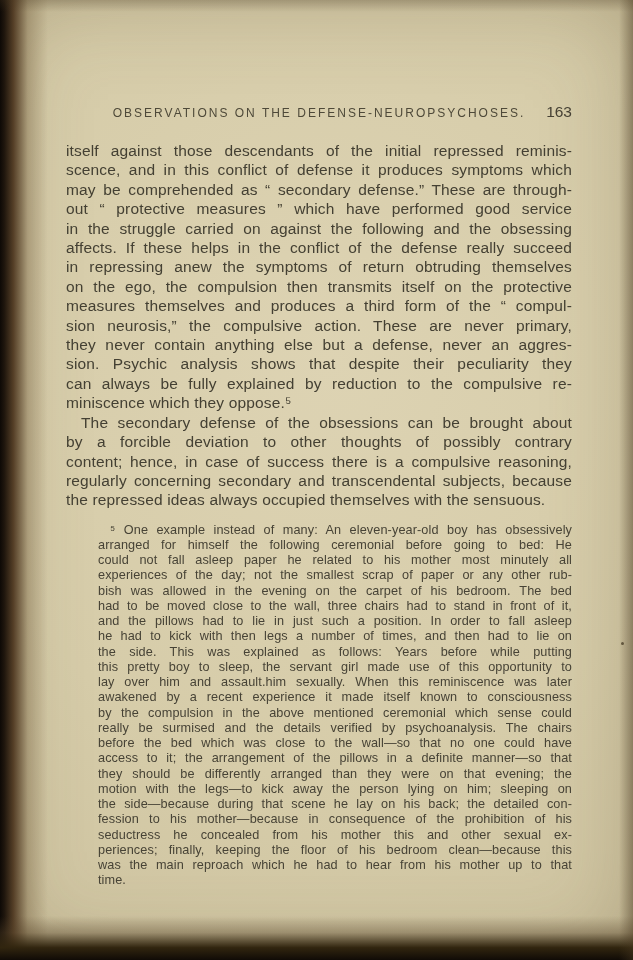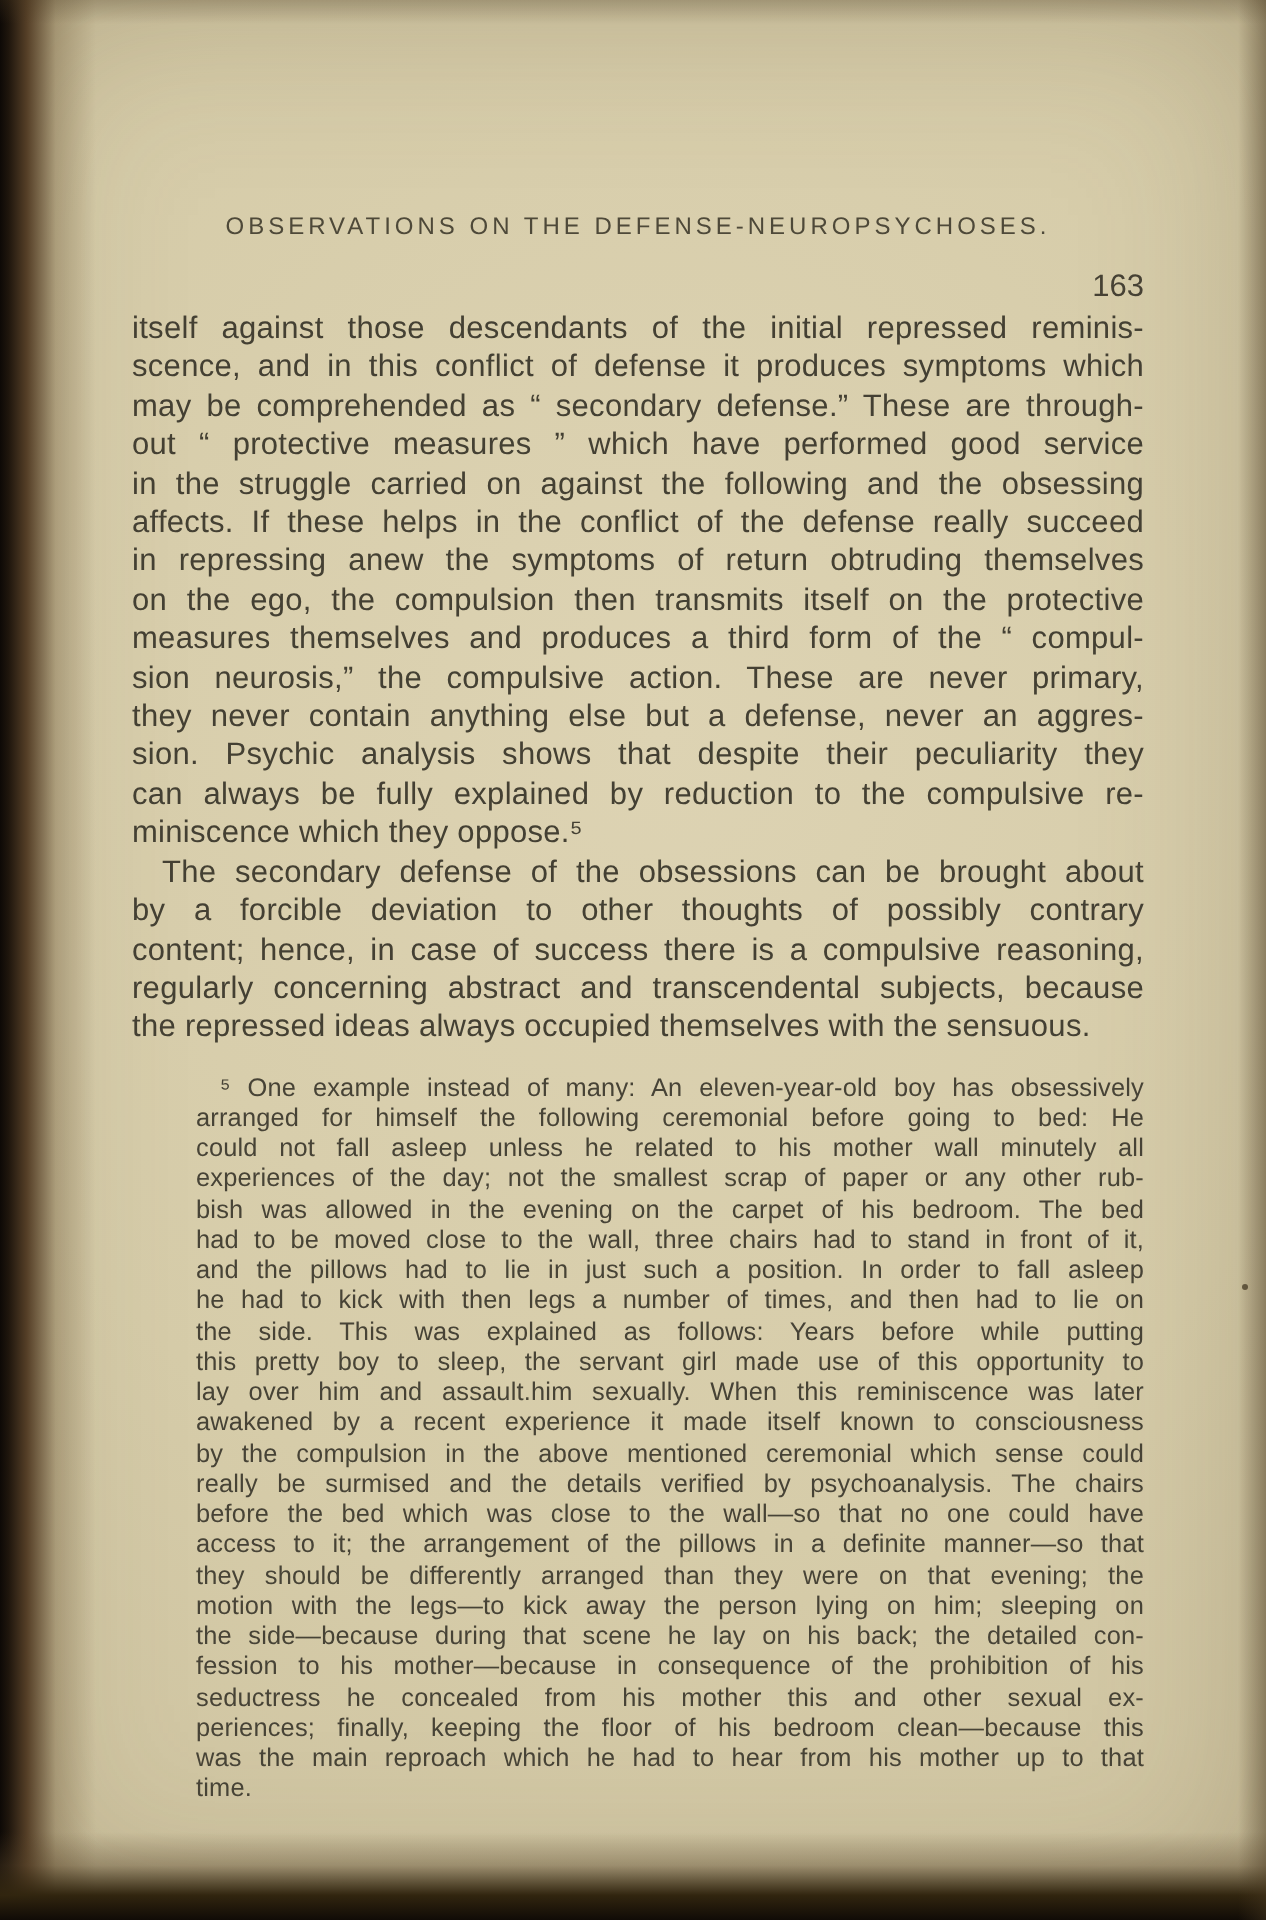--- a/index.html
+++ b/index.html
@@ -62,24 +62,23 @@
     letter-spacing: 2px;
     color: #4e4939;
     white-space: nowrap;
   }
   .page-number {
     position: absolute;
     right: 0;
     top: -3px;
     font-size: 15.5px;
     color: #464134;
-    margin-top: 32px;
   }
   .body-text {
-    margin-top: 29px;
+    margin-top: 15px;
     font-size: 15.5px;
     line-height: 19.4px;
     letter-spacing: 0.15px;
   }
   .para { margin: 0; }
   .para-indent .tline:first-child { text-indent: 15px; }
   .footnote {
     margin-top: 13px;
     font-size: 12.7px;
     line-height: 15.25px;
@@ -126,29 +125,29 @@
           <div class="tline">sion neurosis,” the compulsive action. These are never primary,</div>
           <div class="tline">they never contain anything else but a defense, never an aggres-</div>
           <div class="tline">sion. Psychic analysis shows that despite their peculiarity they</div>
           <div class="tline">can always be fully explained by reduction to the compulsive re-</div>
           <div class="tline tline-last">miniscence which they oppose.⁵</div>
         </div>
       <div class="para para-indent">
           <div class="tline">The secondary defense of the obsessions can be brought about</div>
           <div class="tline">by a forcible deviation to other thoughts of possibly contrary</div>
           <div class="tline">content; hence, in case of success there is a compulsive reasoning,</div>
-          <div class="tline">regularly concerning abstract and transcendental subjects, because</div>
+          <div class="tline">regularly concerning secondary and transcendental subjects, because</div>
           <div class="tline tline-last">the repressed ideas always occupied themselves with the sensuous.</div>
         </div>
     </div>
 
     <div class="footnote">
         <div class="tline">⁵ One example instead of many: An eleven-year-old boy has obsessively</div>
         <div class="tline">arranged for himself the following ceremonial before going to bed: He</div>
-        <div class="tline">could not fall asleep unless he related to his mother wall minutely all</div>
+        <div class="tline">could not fall asleep paper he related to his mother most minutely all</div>
         <div class="tline">experiences of the day; not the smallest scrap of paper or any other rub-</div>
         <div class="tline">bish was allowed in the evening on the carpet of his bedroom. The bed</div>
         <div class="tline">had to be moved close to the wall, three chairs had to stand in front of it,</div>
         <div class="tline">and the pillows had to lie in just such a position. In order to fall asleep</div>
         <div class="tline">he had to kick with then legs a number of times, and then had to lie on</div>
         <div class="tline">the side. This was explained as follows: Years before while putting</div>
         <div class="tline">this pretty boy to sleep, the servant girl made use of this opportunity to</div>
         <div class="tline">lay over him and assault.him sexually. When this reminiscence was later</div>
         <div class="tline">awakened by a recent experience it made itself known to consciousness</div>
         <div class="tline">by the compulsion in the above mentioned ceremonial which sense could</div>

